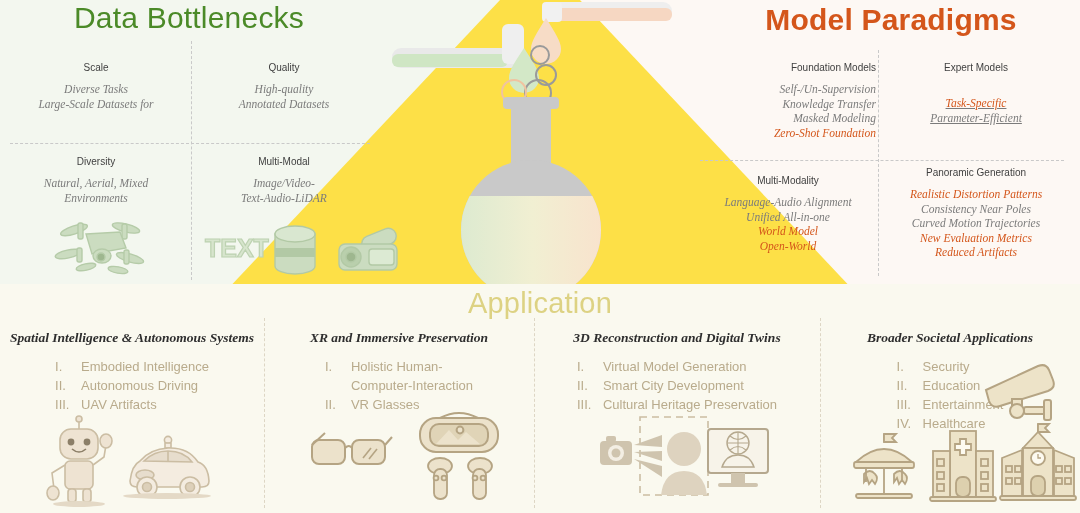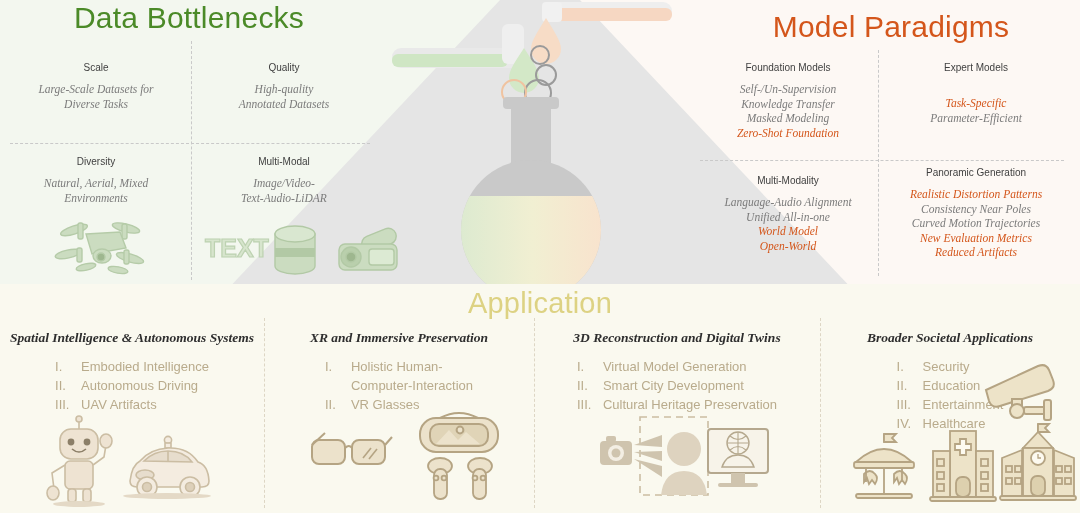--- a/index.html
+++ b/index.html
@@ -20,21 +20,21 @@
     height: 513px;
     background: #ffffff;
   }
 
   
   .top-band {
     position: absolute;
     left: 0; top: 0;
     width: 1080px;
     height: 284px;
-    background: #e5e5e5;
+    background: #fde047;
     overflow: hidden;
   }
   .panel-left-bg {
     position: absolute;
     left: 0; top: 0;
     width: 500px; height: 284px;
     background: #f3f7ef;
     clip-path: polygon(0 0, 100% 0, 46.5% 100%, 0 100%);
   }
   .panel-right-bg {
@@ -52,22 +52,23 @@
     font-size: 30px;
     font-weight: 400;
     letter-spacing: 0.2px;
     white-space: nowrap;
   }
   #title-data {
     left: 0; top: 1px; width: 378px;
     color: #4b8a28;
   }
   #title-model {
-    right: 0; top: 10px; width: 378px;
+    right: 0; top: 3px; width: 378px;
     color: #d4561b;
+    font-weight: bold;
   }
   #title-app {
     left: 0; top: 287px; width: 1080px;
     color: #ddd283;
     font-size: 29px;
     text-align: center;
   }
 
   
   .cell {
@@ -208,22 +209,22 @@
 
     <div class="vdash" style="left:191px; top:41px; height:239px;"></div>
     <div class="hdash" style="left:10px; top:143px; width:360px;"></div>
 
     <div class="vdash" style="left:878px; top:50px; height:226px;"></div>
     <div class="hdash" style="left:700px; top:160px; width:364px;"></div>
 
     <div class="cell" style="left:10px; top:62px; width:172px;">
       <div class="cell-head">Scale</div>
       <div class="cell-lines">
+        <div>Diverse Tasks</div>
         <div>Large-Scale Datasets for</div>
-        <div>Diverse Tasks</div>
       </div>
     </div>
 
     <div class="cell" style="left:198px; top:62px; width:172px;">
       <div class="cell-head">Quality</div>
       <div class="cell-lines">
         <div>High-quality</div>
         <div>Annotated Datasets</div>
       </div>
     </div>
@@ -285,33 +286,33 @@
         <g fill="#cbdcc0" stroke="#b2c9a5" stroke-width="1.4">
           <rect x="28" y="12" width="36" height="16" rx="8" transform="rotate(-22 46 20)"></rect>
           <rect x="6" y="24" width="58" height="26" rx="6"></rect>
           <circle cx="18" cy="37" r="10" fill="#b9cfac"></circle>
           <circle cx="18" cy="37" r="5" fill="#9eb78f"></circle>
           <rect x="36" y="29" width="25" height="16" rx="3" fill="#dcead3"></rect>
         </g>
       </svg>
     </div>
 
-    <div class="cell" style="left:700px; top:62px; width:176px;">
+    <div class="cell" style="left:700px; top:62px; width:176px;text-align:right;">
       <div class="cell-head">Foundation Models</div>
       <div class="cell-lines">
         <div>Self-/Un-Supervision</div>
         <div>Knowledge Transfer</div>
         <div>Masked Modeling</div>
         <div class="hl-orange">Zero-Shot Foundation</div>
       </div>
     </div>
 
     <div class="cell" style="left:888px; top:62px; width:176px;">
       <div class="cell-head">Expert Models</div>
-      <div class="cell-lines" style="padding-top:14px;">
+      <div class="cell-lines" style="padding-top:14px;text-decoration:underline;">
         <div class="hl-orange">Task-Specific</div>
         <div>Parameter-Efficient</div>
       </div>
     </div>
 
     <div class="cell" style="left:696px; top:175px; width:184px;">
       <div class="cell-head">Multi-Modality</div>
       <div class="cell-lines">
         <div>Language-Audio Alignment</div>
         <div>Unified All-in-one</div>

